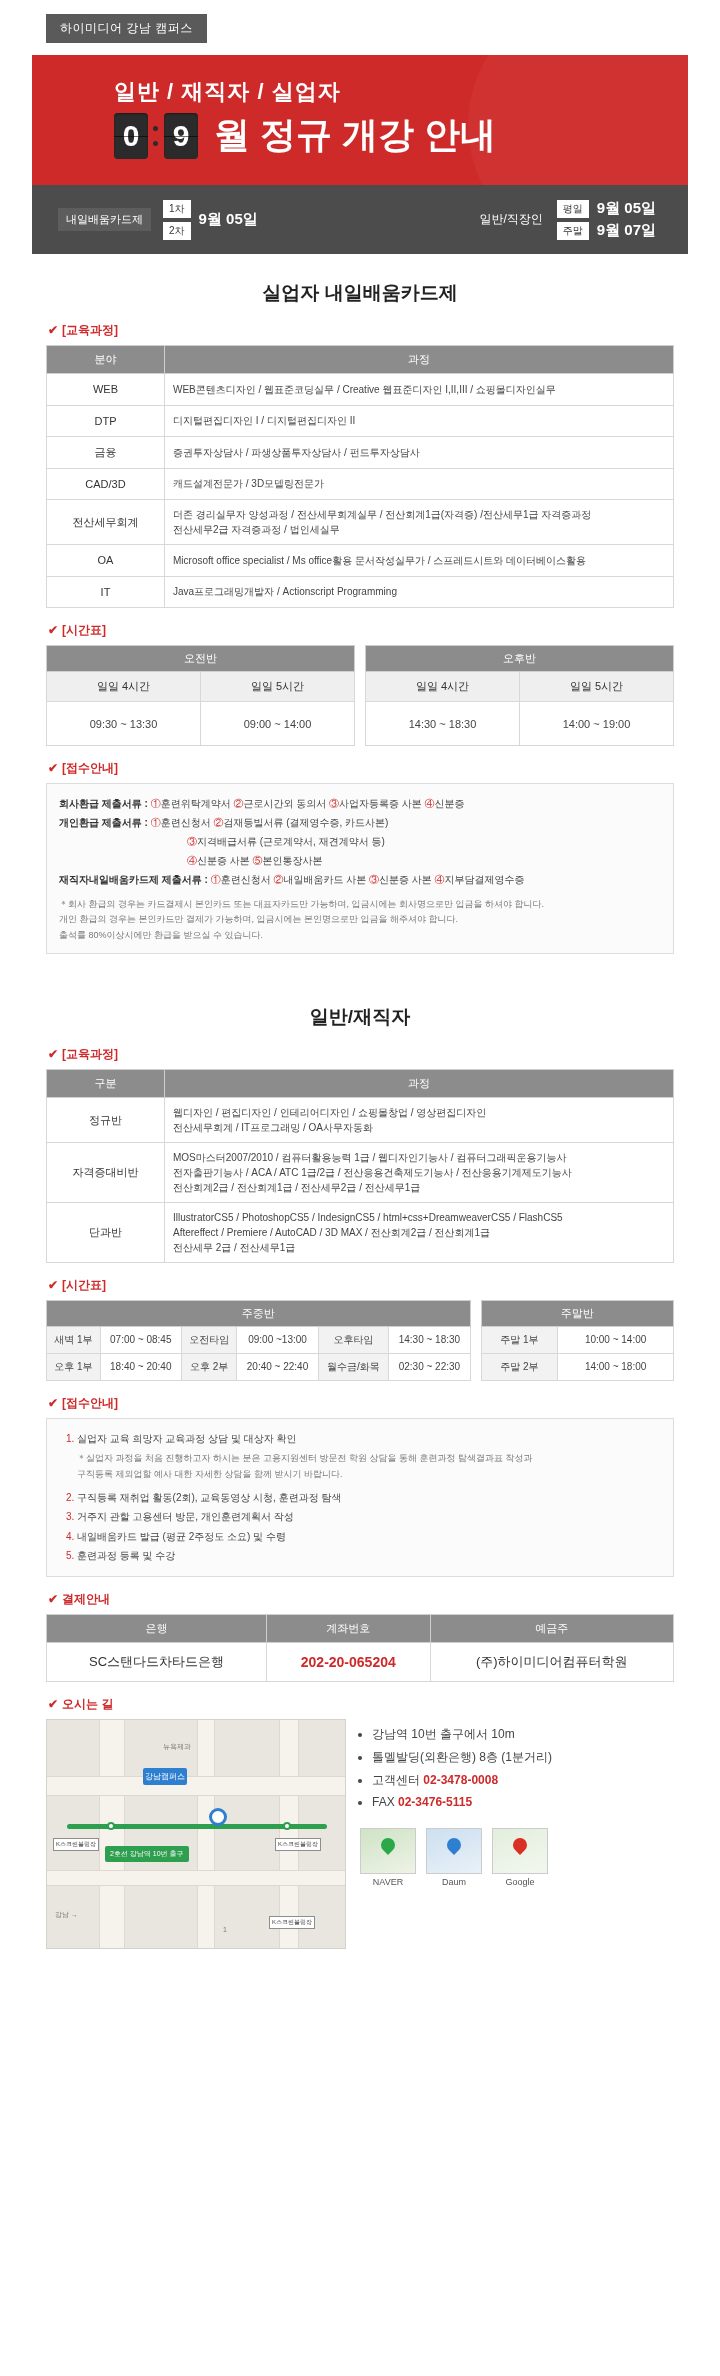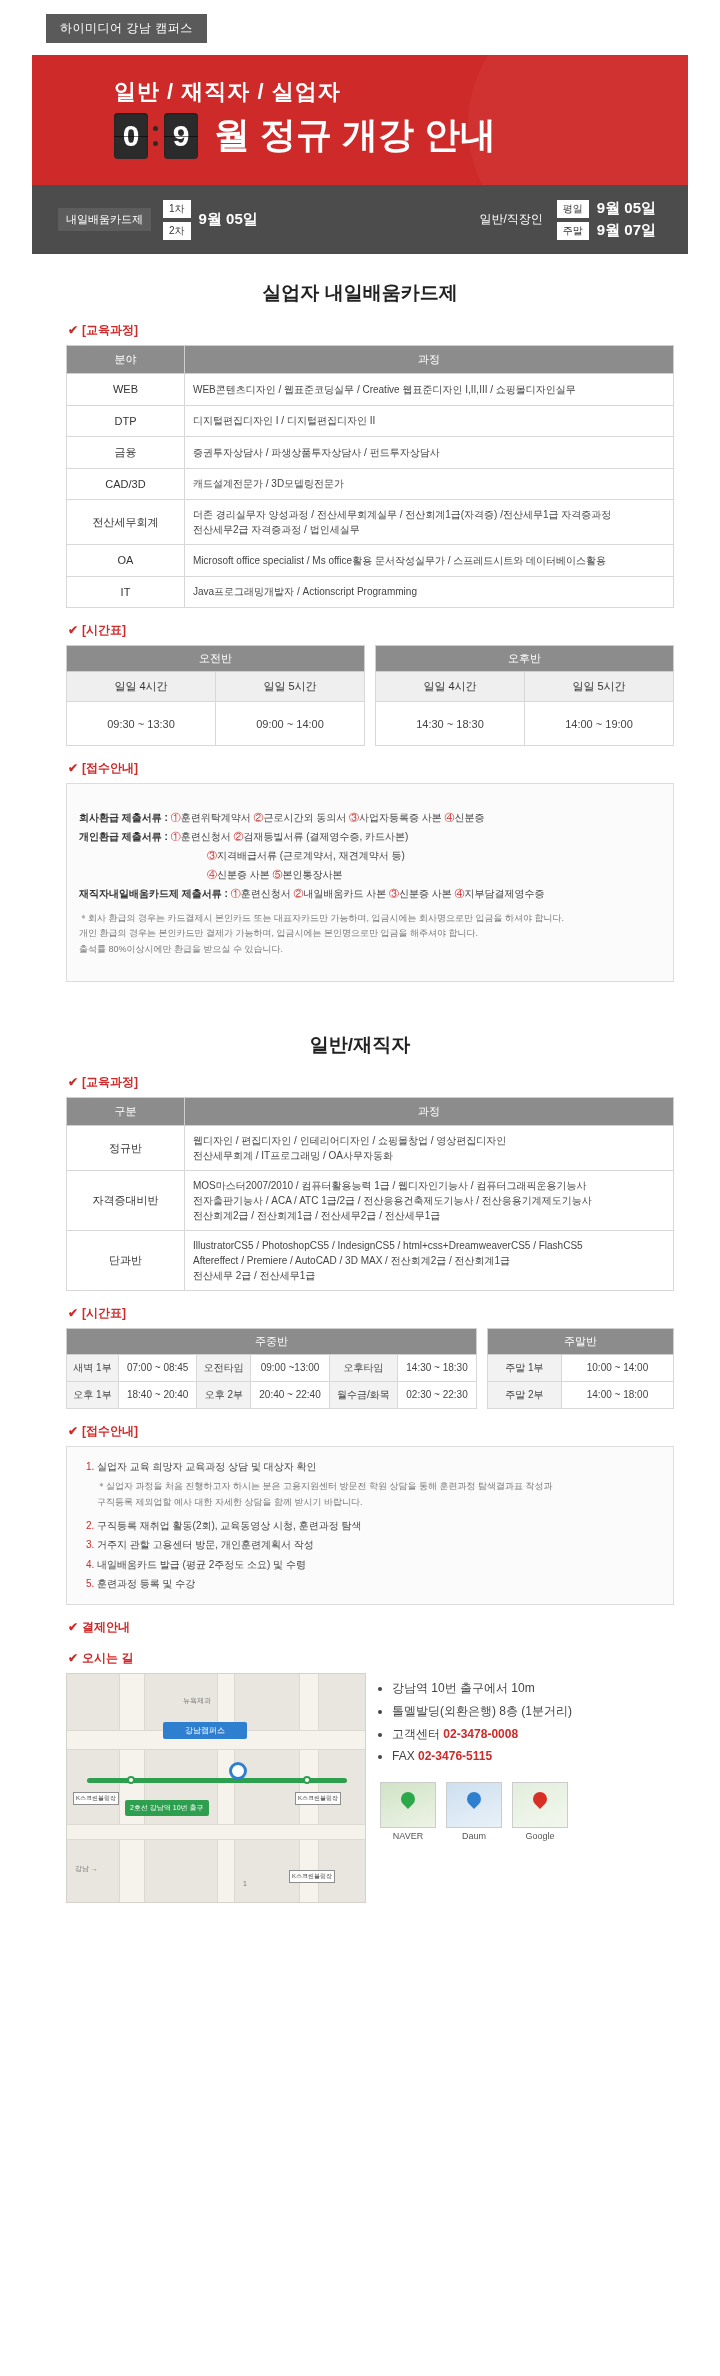--- a/index.html
+++ b/index.html
@@ -127,21 +127,21 @@
   .band-title { font-size:12px; margin-right:14px; }
 
   
   .section-heading {
     text-align:center;
     font-size:19px;
     font-weight:bold;
     color:#222;
     margin:26px 0 16px;
   }
-  .block { padding:0 14px;margin-left:20px; }
+  .block { padding:0 14px; }
   .sub-heading {
     color:#cf2a2a;
     font-size:12px;
     font-weight:bold;
     margin:14px 0 6px 2px;
   }
   .sub-heading .check { margin-right:4px; }
 
   table { border-collapse:collapse; width:100%; }
   .grid th {
@@ -195,21 +195,21 @@
   }
   .wk td {
     border:1px solid #d8d8d8; font-size:10px; text-align:center; padding:6px 3px; color:#444;
   }
   .wk td.lbl { background:#f2f2f2; font-size:10px; }
 
   
   .infobox {
     border:1px solid #dcdcdc;
     background:#fbfbfb;
-    padding:24px 12px;
+    padding:10px 12px;
     font-size:10px;
     line-height:1.9;
     color:#444;
   }
   .infobox .row { }
   .infobox .k { font-weight:bold; color:#333; }
   .infobox .note {
     margin-top:8px;
     font-size:9px;
     color:#777;
@@ -260,21 +260,21 @@
   }
   .mline {
     position:absolute; height:5px; background:#2e9e4f; border-radius:3px;
   }
   .mstation {
     position:absolute; background:#fff; border:1px solid #8e8e8e; font-size:6px;
     padding:1px 2px; white-space:nowrap; color:#444;
   }
   .mdot { position:absolute; width:8px; height:8px; border:2px solid #2e9e4f; background:#fff; border-radius:50%; }
   .mlabel-blue {
-    position:absolute; background:#2f7fd0; color:#fff; font-size:8px; padding:3px 22px; border-radius:2px; white-space:nowrap;
+    position:absolute; background:#2f7fd0; color:#fff; font-size:8px; padding:3px 2px; border-radius:2px; white-space:nowrap;
   }
   .mlabel-green {
     position:absolute; background:#2e9e4f; color:#fff; font-size:7px; padding:3px 5px; border-radius:2px; white-space:nowrap;
   }
   .mmarker {
     position:absolute; width:18px; height:18px; border-radius:50%; border:3px solid #2f7fd0; background:#fff;
   }
   .mtag {
     position:absolute; font-size:7px; color:#777;
   }
@@ -553,20 +553,36 @@
           <li><span>거주지 관할 고용센터 방문, 개인훈련계획서 작성</span></li>
           <li><span>내일배움카드 발급 (평균 2주정도 소요) 및 수령</span></li>
           <li><span>훈련과정 등록 및 수강</span></li>
         </ol>
     </div>
 
     <div class="sub-heading">
       <span class="check">✔</span><span>결제안내</span>
     </div>
 
+    <table class="pay">
+      <thead>
+        <tr>
+          <th>은행</th>
+          <th>계좌번호</th>
+          <th>예금주</th>
+        </tr>
+      </thead>
+      <tbody>
+        <tr>
+          <td>SC스탠다드차타드은행</td>
+          <td class="acct">202-20-065204</td>
+          <td>(주)하이미디어컴퓨터학원</td>
+        </tr>
+      </tbody>
+    </table>
 
     <div class="sub-heading">
       <span class="check">✔</span><span>오시는 길</span>
     </div>
 
     <div class="map-wrap">
       <div class="map">
         <div class="road-v" style="left:52px; top:0; width:26px; height:230px;"></div>
         <div class="road-v" style="left:150px; top:0; width:18px; height:230px;"></div>
         <div class="road-v" style="left:232px; top:0; width:20px; height:230px;"></div>

